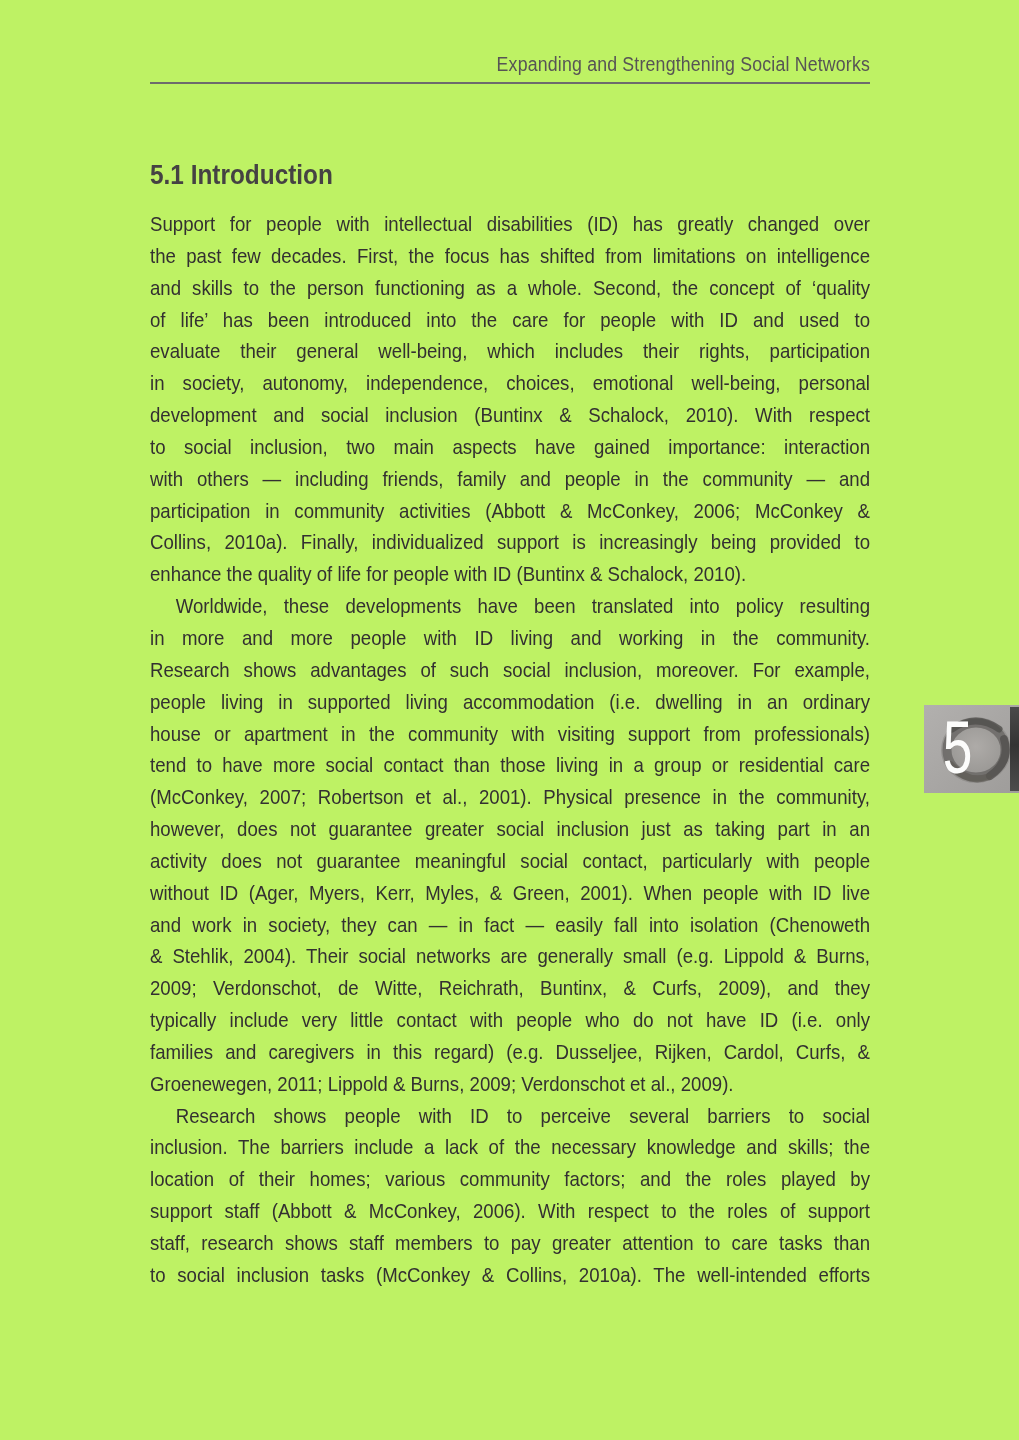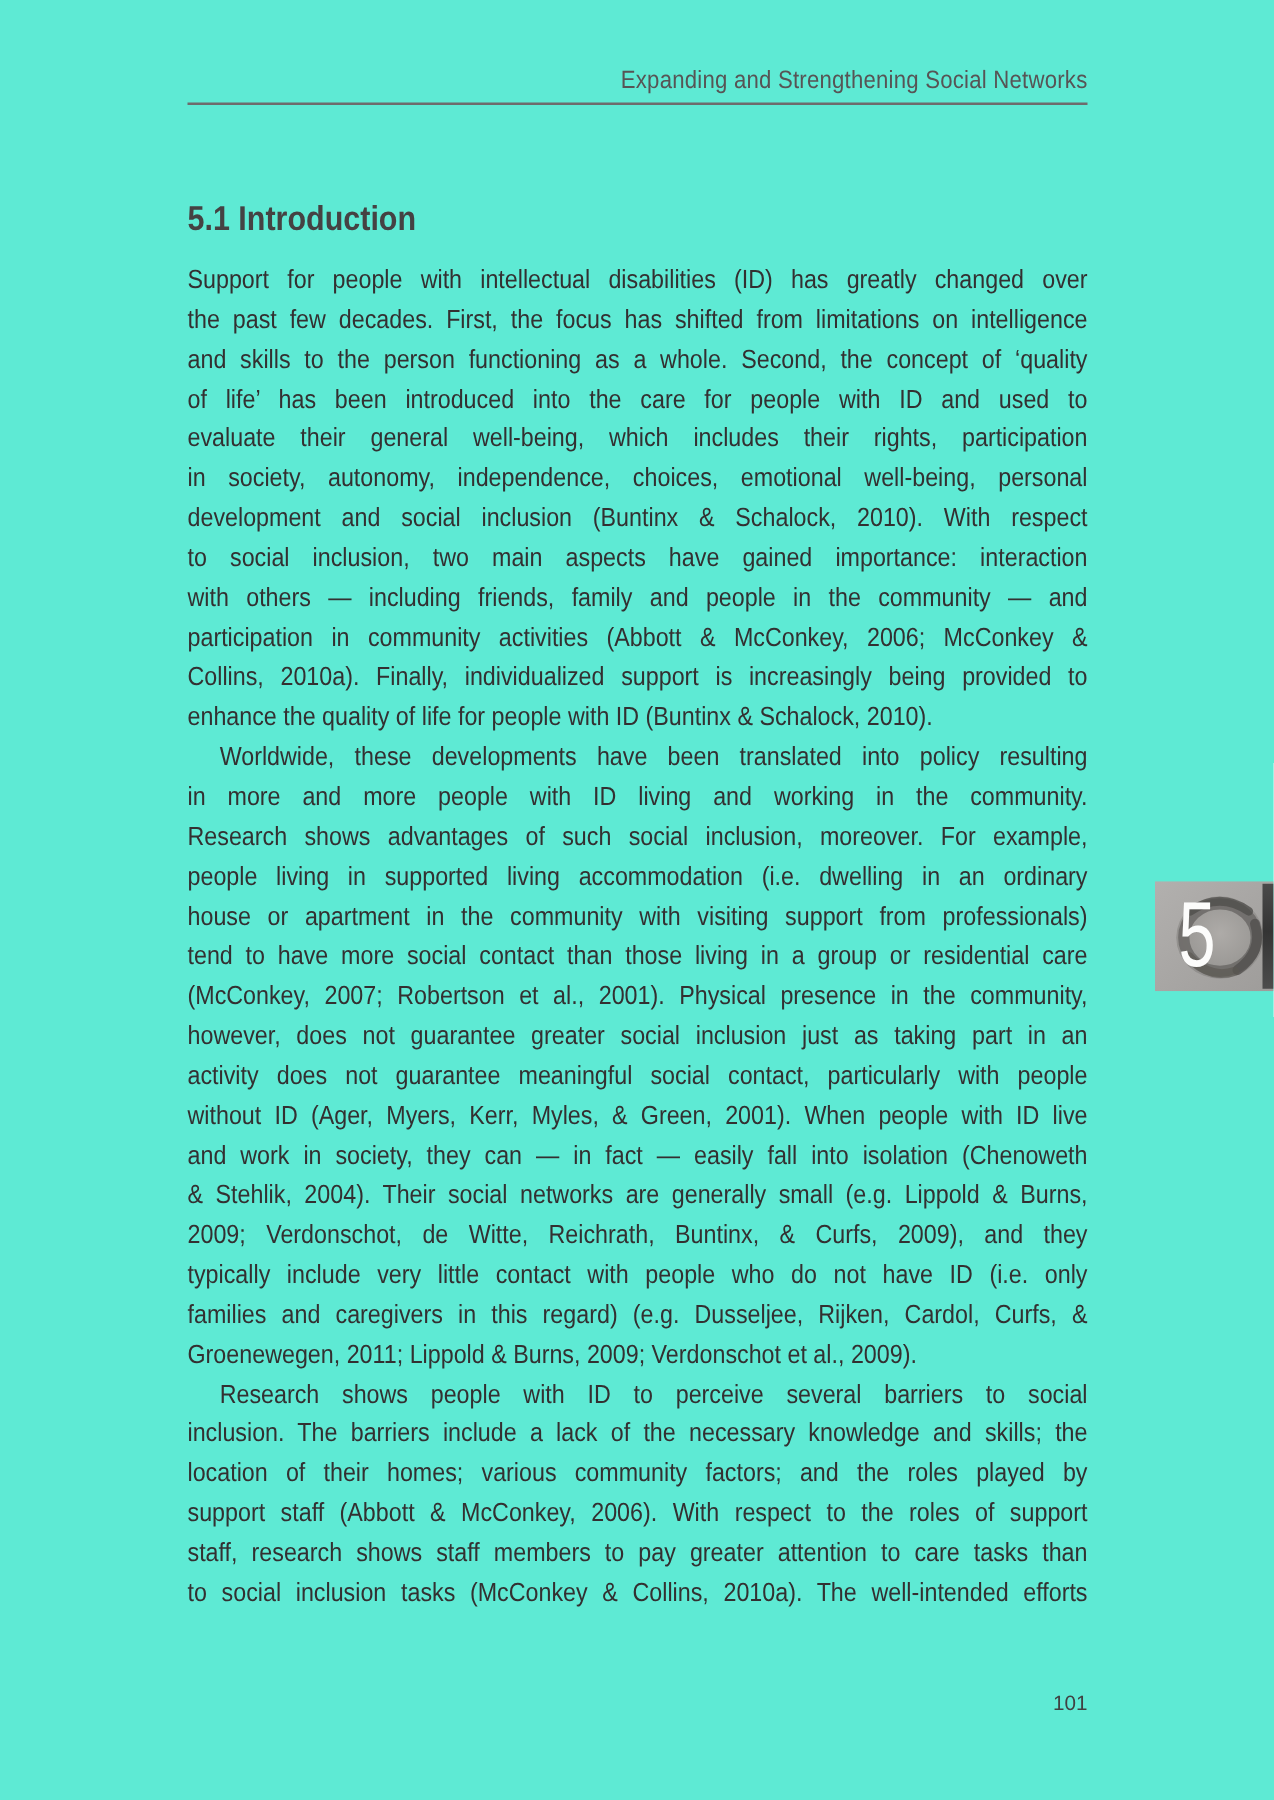--- a/index.html
+++ b/index.html
@@ -1,20 +1,20 @@
 <!DOCTYPE html>
 <html><head>
 <meta charset="utf-8">
 <style>
   html, body { margin: 0; padding: 0; background: #ffffff; }
   .page {
     position: relative;
     width: 1019px;
     height: 1440px;
-    background: #5eead4;
+    background: #bef264;
     overflow: hidden;
     font-family: "Liberation Sans", sans-serif;
   }
   
   .content-scale {
     position: absolute;
     left: 150px;
     top: 0;
     width: 812px;
     height: 1440px;
@@ -167,15 +167,14 @@
       <path d="M 28 24 Q 52 8 75 24" stroke="#4e4c4a" stroke-width="7" fill="none" opacity="0.75" stroke-linecap="round"></path>
       <path d="M 80 34 Q 87 56 66 71" stroke="#504e4c" stroke-width="8" fill="none" opacity="0.75" stroke-linecap="round"></path>
       <path d="M 27 60 Q 44 79 64 72" stroke="#5a5852" stroke-width="7" fill="none" opacity="0.65" stroke-linecap="round"></path>
       <rect x="86" y="2" width="9" height="84" fill="url(#strip)"></rect>
       <g transform="scale(0.72,1)">
         <text x="26" y="68" font-size="74" font-family="Liberation Sans, sans-serif" fill="#fcfcfb">5</text>
       </g>
     </svg>
   </div>
 
-  <div class="page-number">101</div>
 
 </div>
 
 </body></html>

